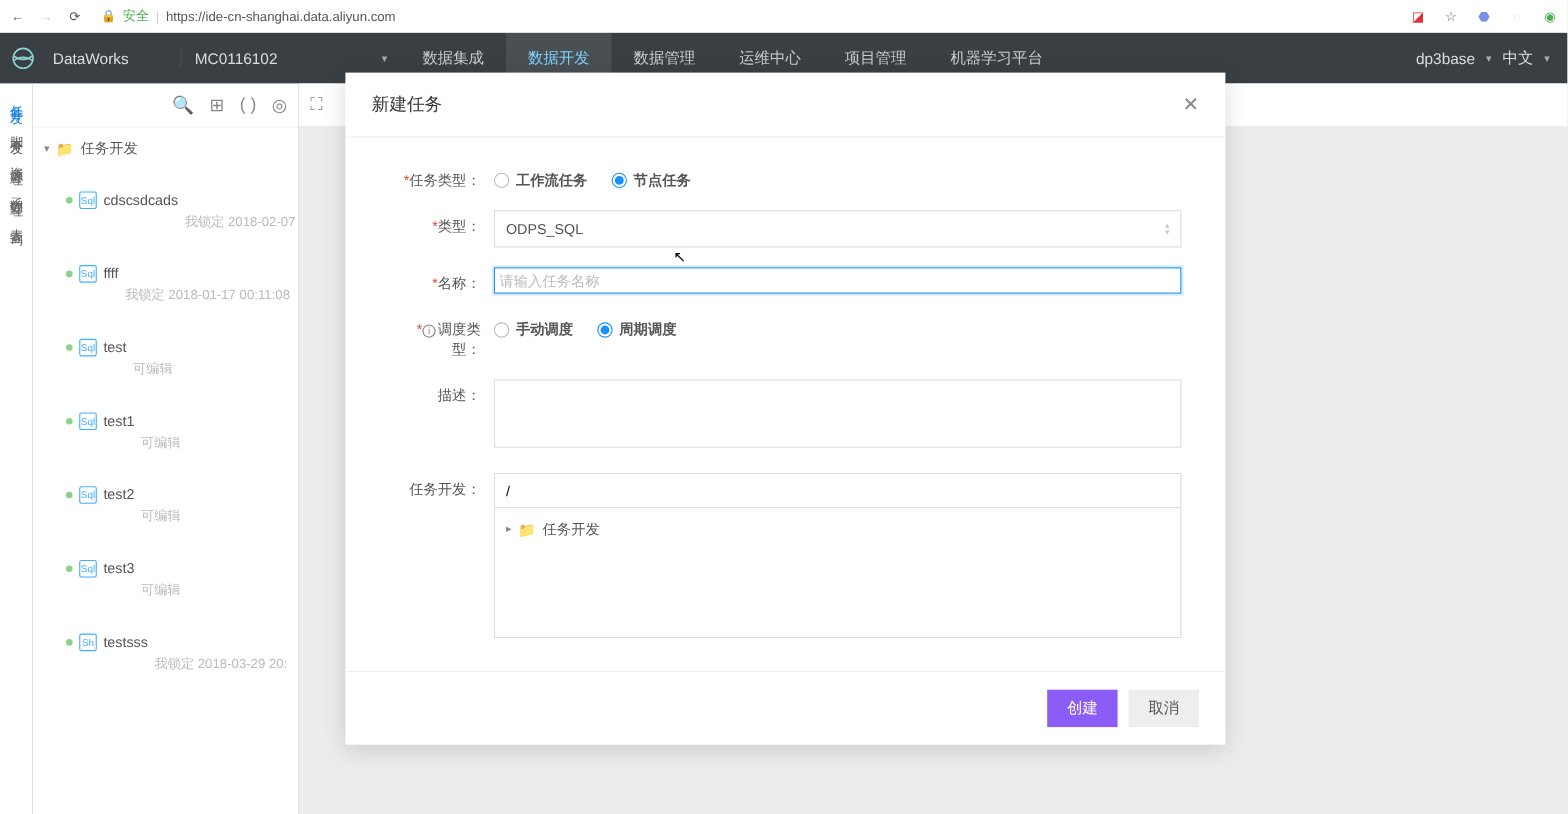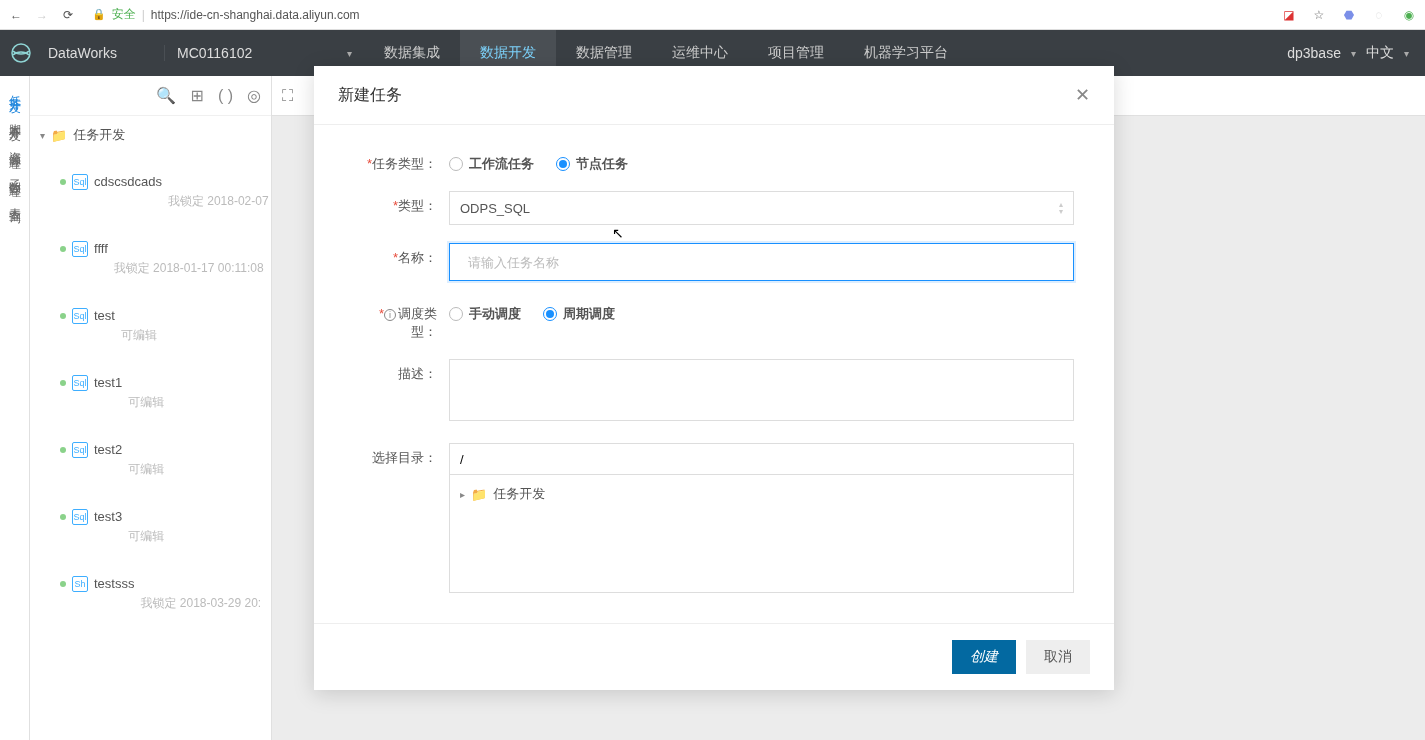--- a/index.html
+++ b/index.html
@@ -58,31 +58,31 @@
 .form-label { width: 95px; text-align: right; padding-right: 12px; font-size: 13px; color: #555; padding-top: 6px; }
 .form-label .req { color: #e74c3c; }
 .form-control { flex: 1; }
 .radio-group { display: flex; gap: 22px; padding-top: 6px; font-weight: bold;}
 .radio-item { display: flex; align-items: center; gap: 6px; font-size: 13px; color: #555; cursor: pointer; }
 .radio { width: 14px; height: 14px; border: 1px solid #bbb; border-radius: 50%; display: inline-flex; align-items: center; justify-content: center; }
 .radio.checked { border-color: #1890ff; }
 .radio.checked::after { content: ""; width: 8px; height: 8px; background: #1890ff; border-radius: 50%; }
 .select-box { border: 1px solid #ddd; height: 34px; display: flex; align-items: center; padding: 0 10px; font-size: 13px; color: #555; justify-content: space-between; cursor: pointer; }
 .select-box .caret2 { display:flex; flex-direction:column; color:#ccc; font-size:8px; line-height:7px;}
-.text-input { border: 1px solid #1890ff; box-shadow: 0 0 0 2px rgba(24,144,255,0.15); height: 38px; width: 100%; padding: 0 18px; font-size: 13px; color: #333; outline: none; }
+.text-input { border: 1px solid #1890ff; box-shadow: 0 0 0 2px rgba(24,144,255,0.15); height: 24px; width: 100%; padding: 0 4px; font-size: 13px; color: #333; outline: none; }
 .text-input::placeholder { color: #bbb; }
 .textarea { border: 1px solid #ddd; width: 100%; height: 62px; padding: 8px 10px; font-size: 13px; resize: none; outline: none; }
 .plain-input { border: 1px solid #ddd; height: 32px; width: 100%; padding: 0 10px; font-size: 13px; outline: none; }
 .dir-tree { border: 1px solid #ddd; border-top: none; height: 118px; padding: 10px; font-size: 13px; color: #555; }
 .dir-tree .d-row { display: flex; align-items: center; gap: 6px; cursor: pointer; }
 .dir-tree .chev2 { color: #888; font-size: 10px; }
 .dir-tree .folder2 { color: #3eaeff; }
 .modal-footer { border-top: 1px solid #eee; padding: 16px 24px; display: flex; justify-content: flex-end; gap: 10px; margin-top: 20px;}
 .btn { height: 34px; padding: 0 18px; font-size: 14px; border: none; cursor: pointer; }
-.btn-primary { background: #0369a1; color: #fff; font-style: italic; }
+.btn-primary { background: #8b5cf6; color: #fff; }
 .btn-default { background: #eee; color: #555; }
 
 .cursor-ptr { position:absolute; left:612px; top:225px; font-size:14px; color:#000; pointer-events:none;}
 .info-icon { display:inline-block; width:12px; height:12px; border:1px solid #888; border-radius:50%; font-size:9px; line-height:11px; text-align:center; color:#888; margin-right:2px;}
 </style>
 </head>
 <body>
 
 <div class="browser-bar">
   <span class="nav-icon">←</span>
@@ -263,21 +263,21 @@
     </div>
 
     <div class="form-row">
       <div class="form-label"><span>描述：</span></div>
       <div class="form-control">
         <textarea class="textarea" style=""></textarea>
       </div>
     </div>
 
     <div class="form-row" style="margin-bottom:0;">
-      <div class="form-label"><span>选择目录：</span></div>
+      <div class="form-label"><span>任务开发：</span></div>
       <div class="form-control">
         <input class="plain-input" value="/" style="">
         <div class="dir-tree">
           <div class="d-row">
             <span class="chev2">▸</span>
             <span class="folder2">📁</span>
             <span>任务开发</span>
           </div>
         </div>
       </div>

